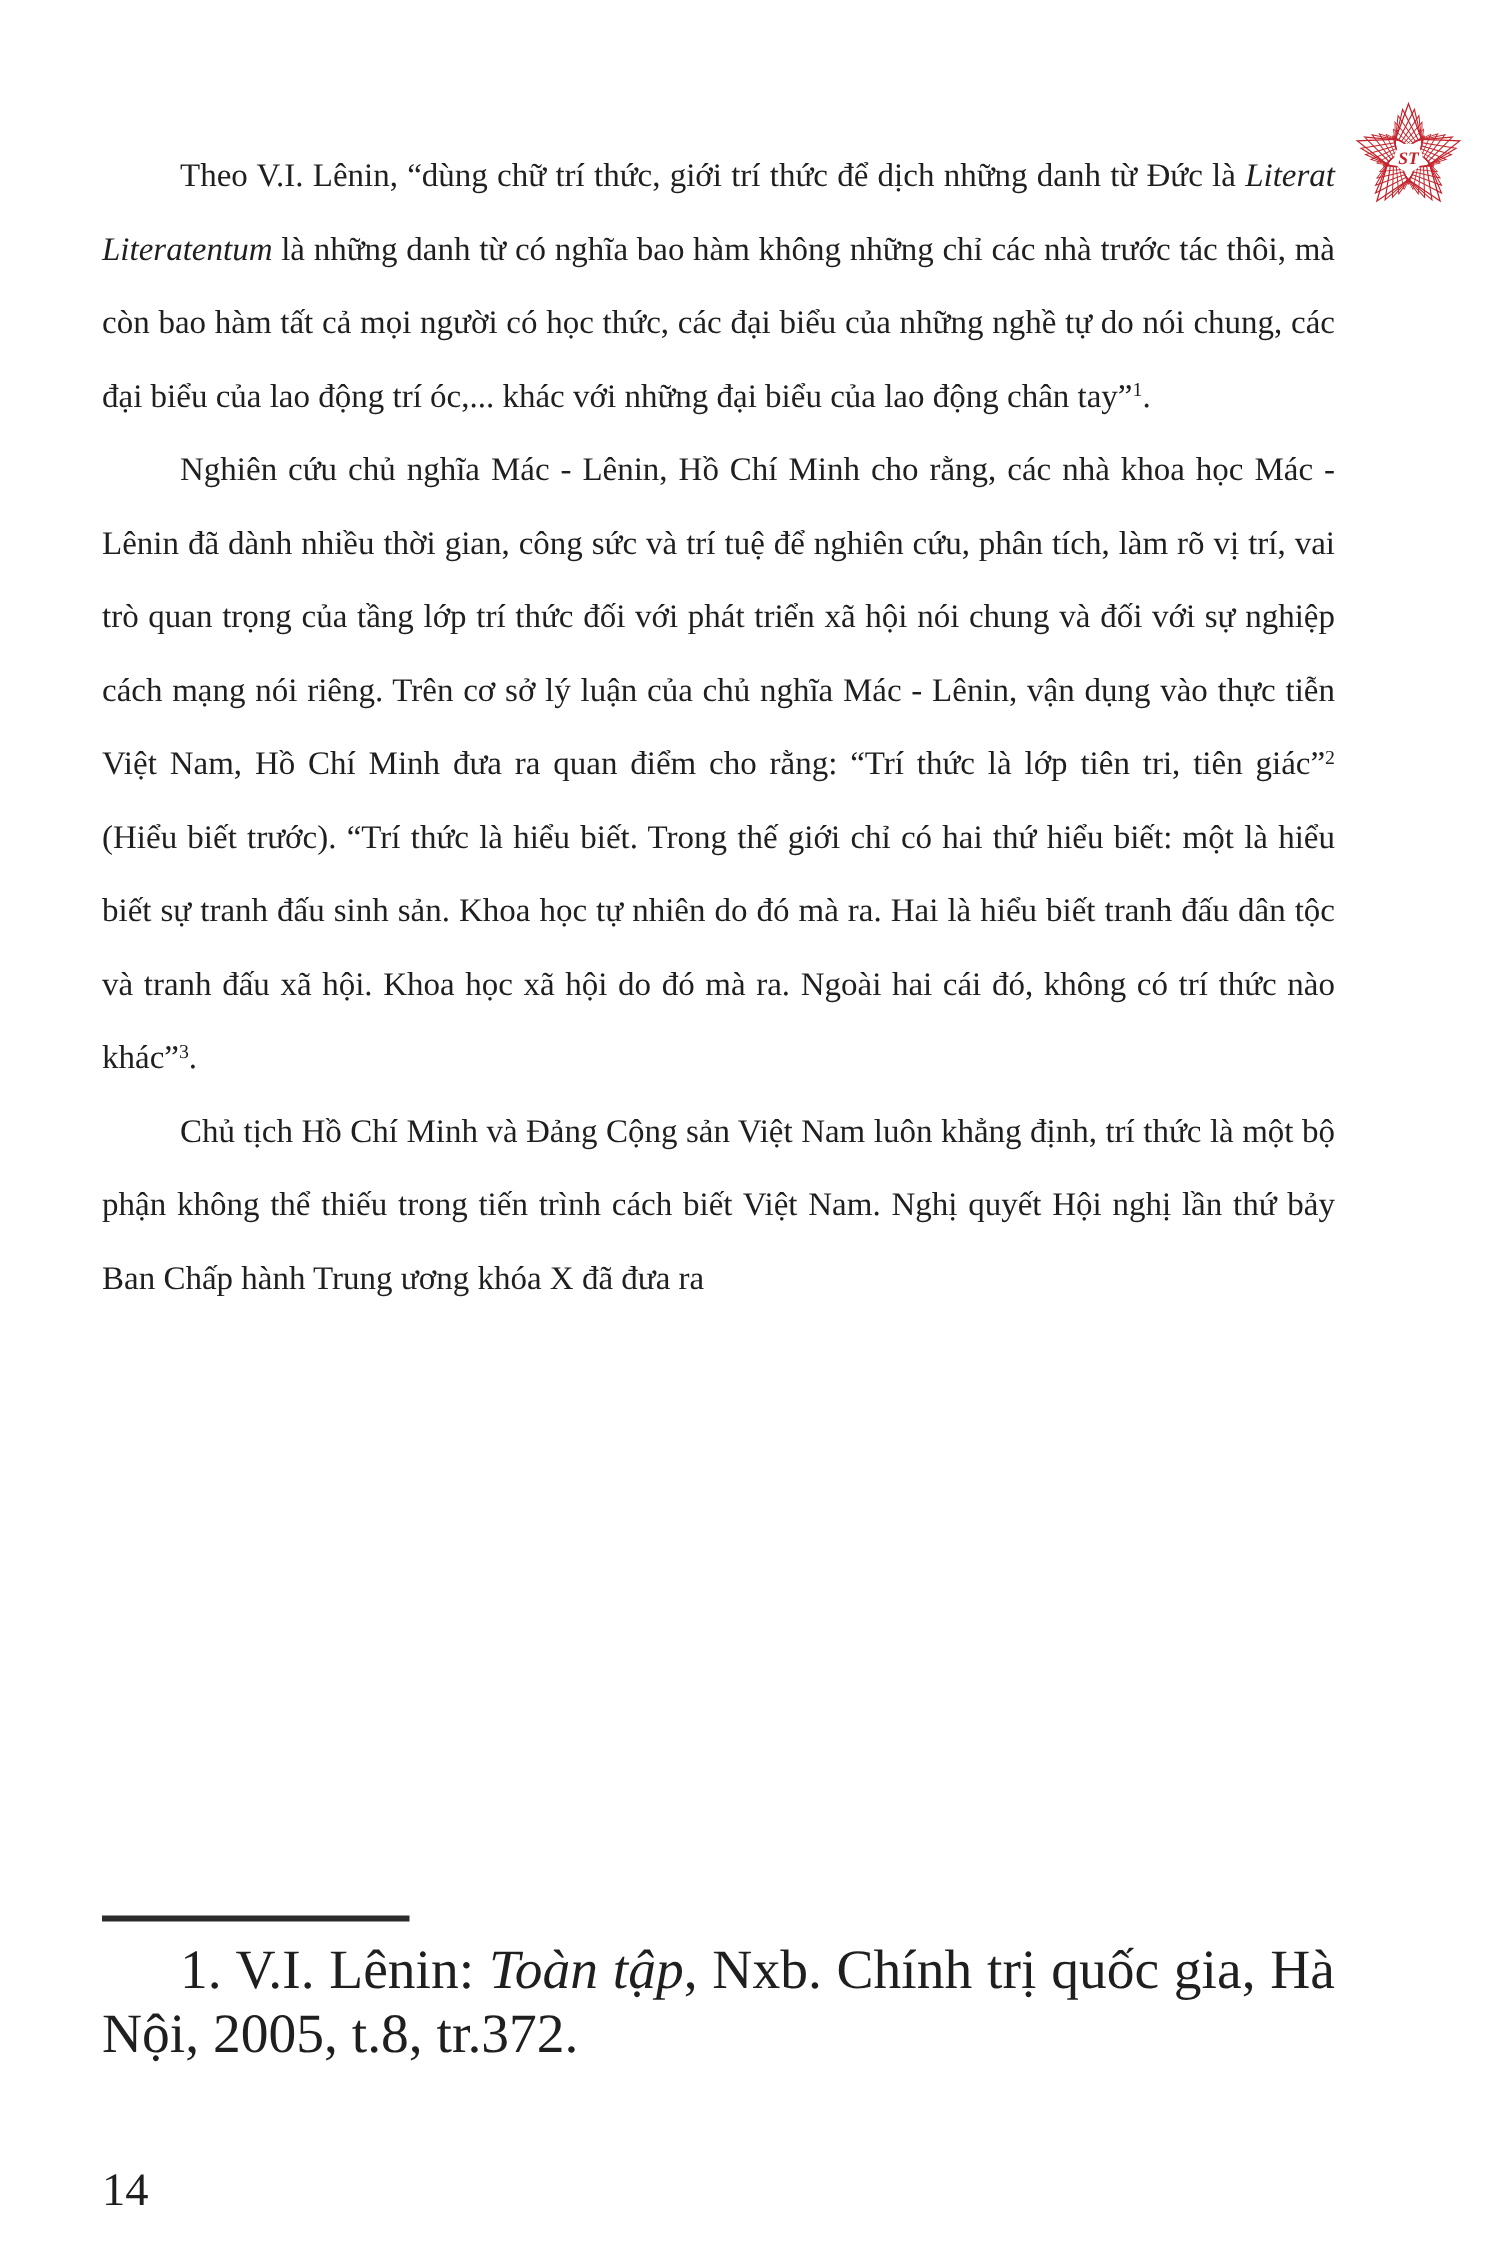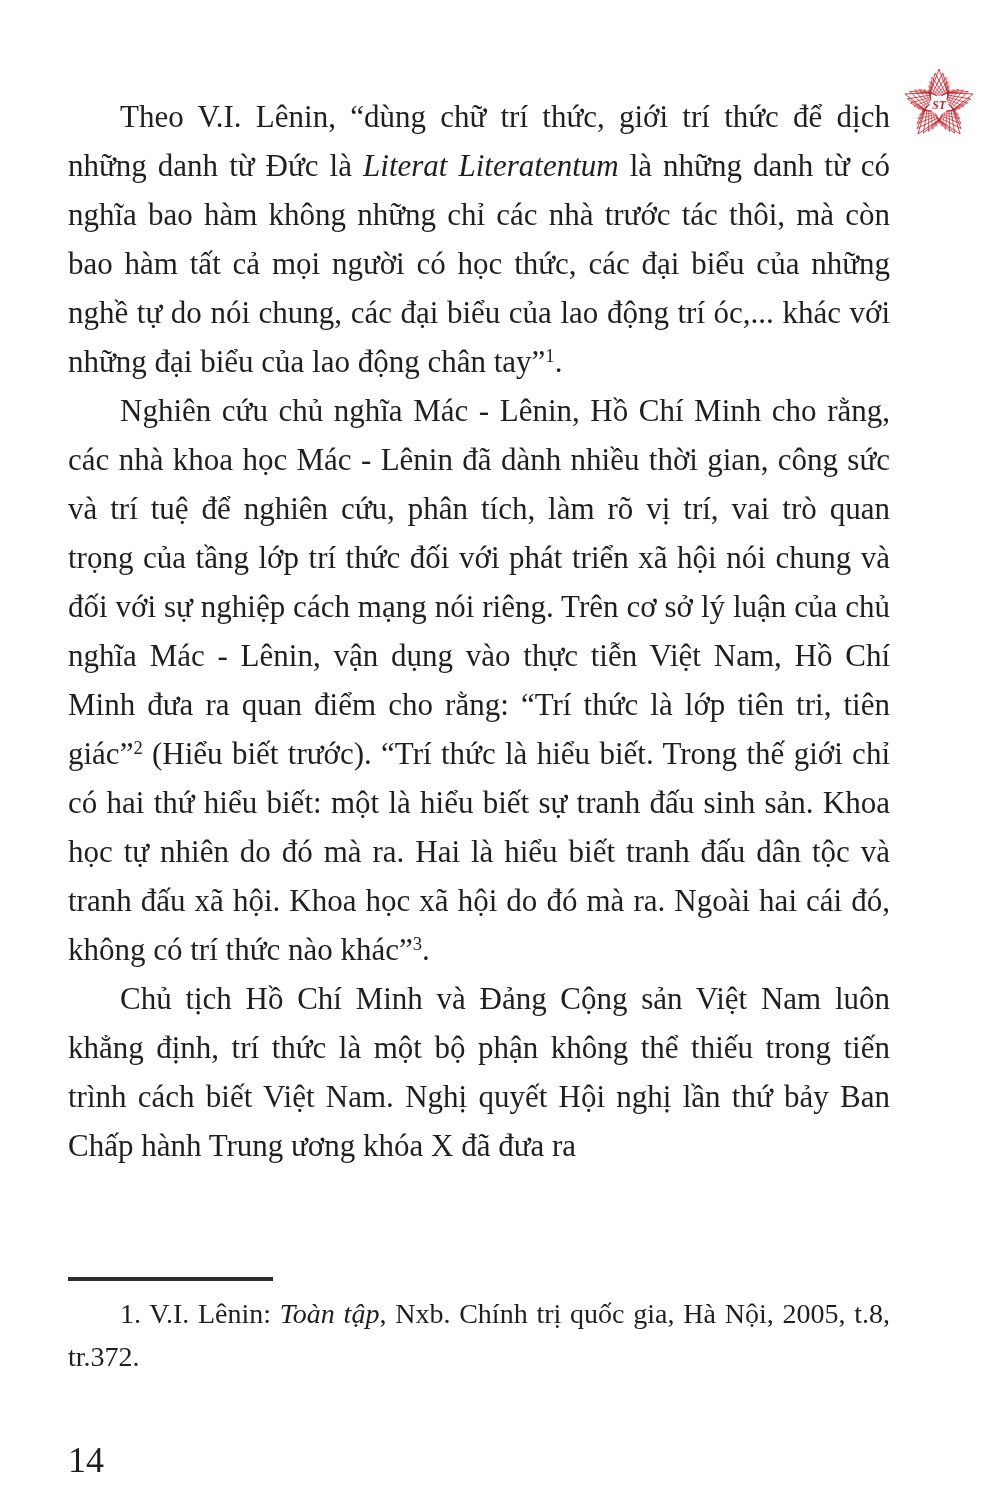--- a/index.html
+++ b/index.html
@@ -12,21 +12,21 @@
     font-family: "Liberation Serif", "DejaVu Serif", serif;
     color: var(--ink, #1f1f1f);
     overflow: hidden;
     margin: 0 auto;
   }
   .body-text {
     position: absolute;
     left: 68px;
     top: 92px;
     width: 822px;
-    font-size: 31px;
+    font-size: 22px;
     line-height: 49px;
     text-align: justify;
   }
   .body-text p { text-indent: 52px; }
   em { font-style: italic; }
   sup {
     font-size: 0.6em;
     line-height: 0;
     vertical-align: baseline;
     position: relative;
@@ -45,30 +45,30 @@
     top: 1277px;
     width: 205px;
     height: 4px;
     background: #2c2c2c;
   }
   .footnotes {
     position: absolute;
     left: 68px;
     top: 1292px;
     width: 822px;
-    font-size: 28px;
+    font-size: 37px;
     line-height: 43px;
     text-align: justify;
   }
   .footnotes p { text-indent: 52px; }
   .page-number {
     position: absolute;
     left: 68px;
     top: 1440px;
-    font-size: 36px;
+    font-size: 31px;
     line-height: 40px;
   }
 </style>
 </head>
 <body>
 
 <div class="page" style="background: rgb(255, 255, 255);">
 
   <svg class="publisher-logo" viewBox="0 0 100 100" aria-hidden="true">
     <defs>

